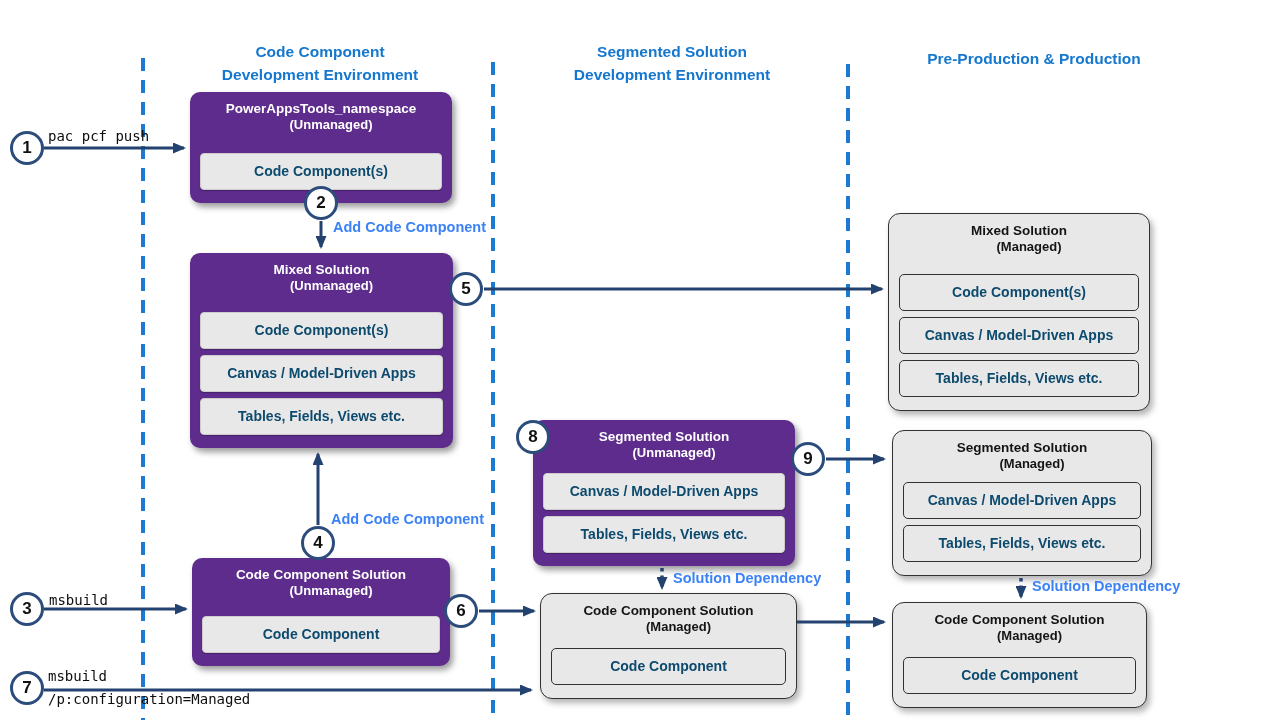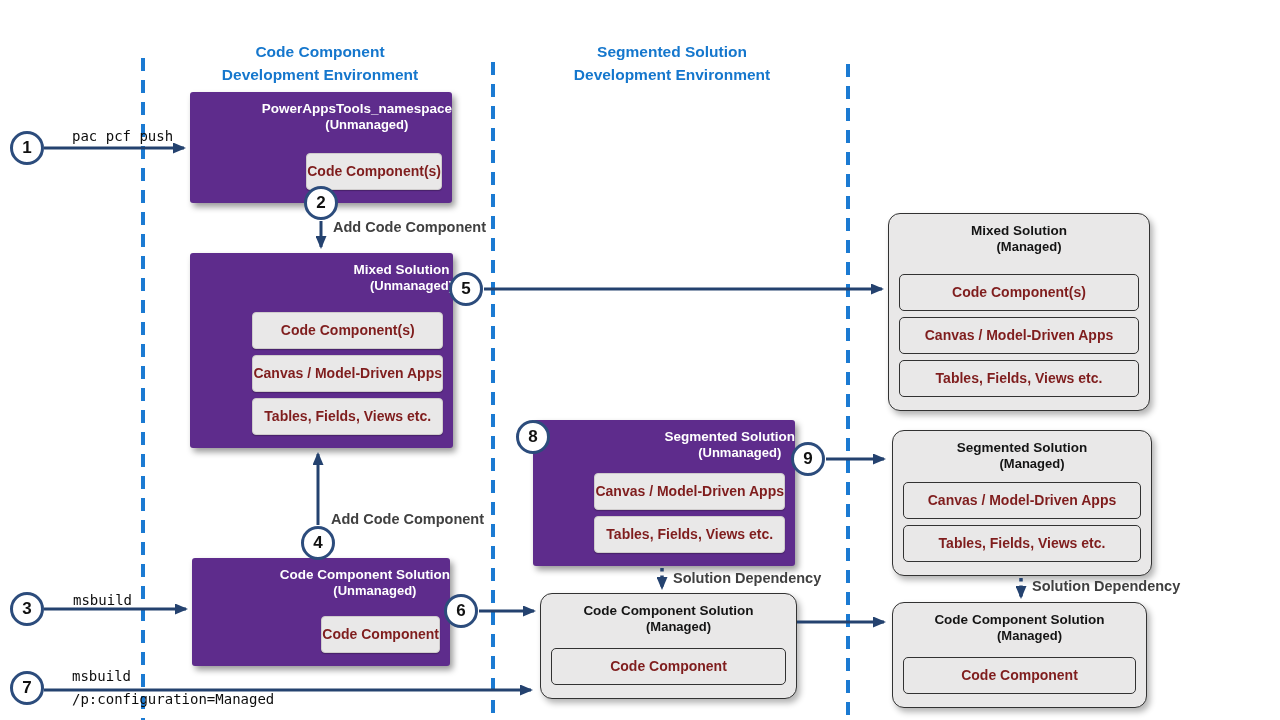--- a/index.html
+++ b/index.html
@@ -15,59 +15,58 @@
 
   .env-header {
     position:absolute; z-index:2; width:340px; text-align:center;
     color:#1577cd; font-size:15.5px; font-weight:700; line-height:23px;
   }
 
   .pbox, .gbox {
     position:absolute; z-index:3; display:flex; flex-direction:column;
   }
   .pbox {
-    background:#5e2c8c; border-radius:3px;
+    background:#5e2c8c; border-radius:10px;
     box-shadow:3px 4px 6px rgba(0,0,0,0.40);
     color:#fff;
-    align-items:flex-end;
   }
   .gbox {
     background:#e9e8e8; border:1.5px solid #323232; border-radius:12px;
     box-shadow:3px 4px 6px rgba(0,0,0,0.30);
     color:#141414;
   }
   .bhead { padding-top:8px; text-align:center; }
   .btitle { font-size:13.5px; font-weight:700; line-height:17px; }
   .bsub   { font-size:13px;  font-weight:700; line-height:16px;padding-left:20px; }
   .bitems {
     display:flex; flex-direction:column; gap:6px;
     margin:auto 10px 13px 10px;
   }
   .bitem {
     height:37px; line-height:35px; text-align:center;
-    font-size:14px; font-weight:600; color:#7f1d1d;
+    font-size:14px; font-weight:600; color:#0c4a6e;
     background:#e9e8e8; border-radius:4px;
   }
   .pbox .bitem { border:1px solid #cfcccc; box-shadow:0 1px 1px rgba(0,0,0,0.25); }
   .gbox .bitem { border:1.3px solid #323232; border-radius:5px; }
 
   .step-circle {
     position:absolute; z-index:6; width:34px; height:34px; border-radius:50%;
     background:#ffffff; border:3.5px solid #2c4c7c;
     text-align:center; line-height:27px; font-size:17px; font-weight:600; color:#111;
   }
 
   .cmd-label {
     position:absolute; z-index:6;
     font-family:"DejaVu Sans Mono","Liberation Mono",monospace;
-    font-size:14px; color:#0d0d0d; white-space:nowrap;margin-left:24px;
+    font-size:14px; color:#0d0d0d; white-space:nowrap;
   }
   .note-label {
     position:absolute; z-index:6;
-    font-size:14.5px; font-weight:700; color:#404040; white-space:nowrap;
+    font-size:14.5px; font-weight:700; color:#3b82f6; white-space:nowrap;
   }
 </style>
 </head>
 <body>
 
 <div id="stage">
 
   <svg class="layer sep-layer">
     <line x1="143" y1="58" x2="143" y2="720" stroke="#1b7ad2" stroke-width="4" stroke-dasharray="13 9"></line>
     <line x1="493" y1="62" x2="493" y2="720" stroke="#1b7ad2" stroke-width="4" stroke-dasharray="13 9"></line>
@@ -76,20 +75,21 @@
 
   <div class="env-header" style="left:150px; top:40px;">
     <div>Code Component</div>
     <div>Development Environment</div>
   </div>
   <div class="env-header" style="left:502px; top:40px;">
     <div>Segmented Solution</div>
     <div>Development Environment</div>
   </div>
   <div class="env-header" style="left:864px; top:47px;">
+    <div>Pre-Production &amp; Production</div>
   </div>
 
   <div class="pbox" style="left:190px; top:92px; width:262px; height:111px;">
     <div class="bhead">
       <div class="btitle">PowerAppsTools_namespace</div>
       <div class="bsub">(Unmanaged)</div>
     </div>
     <div class="bitems">
       <div class="bitem">Code Component(s)</div>
     </div>

